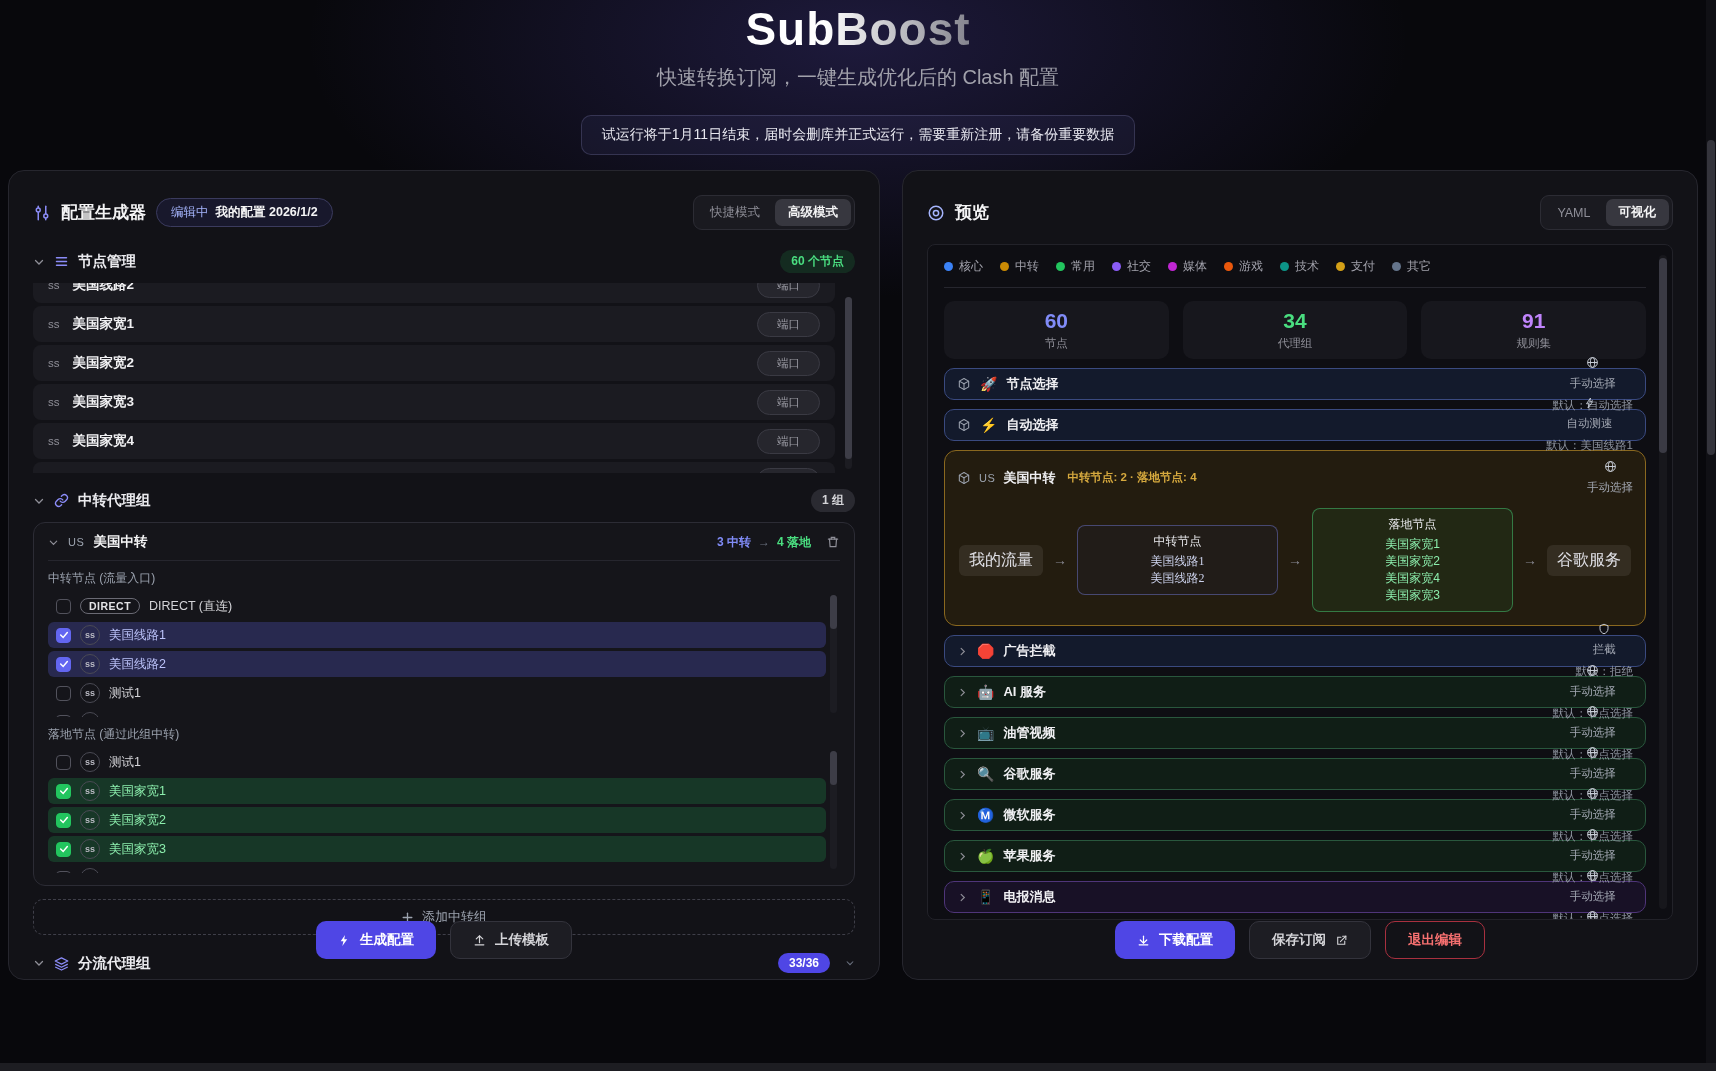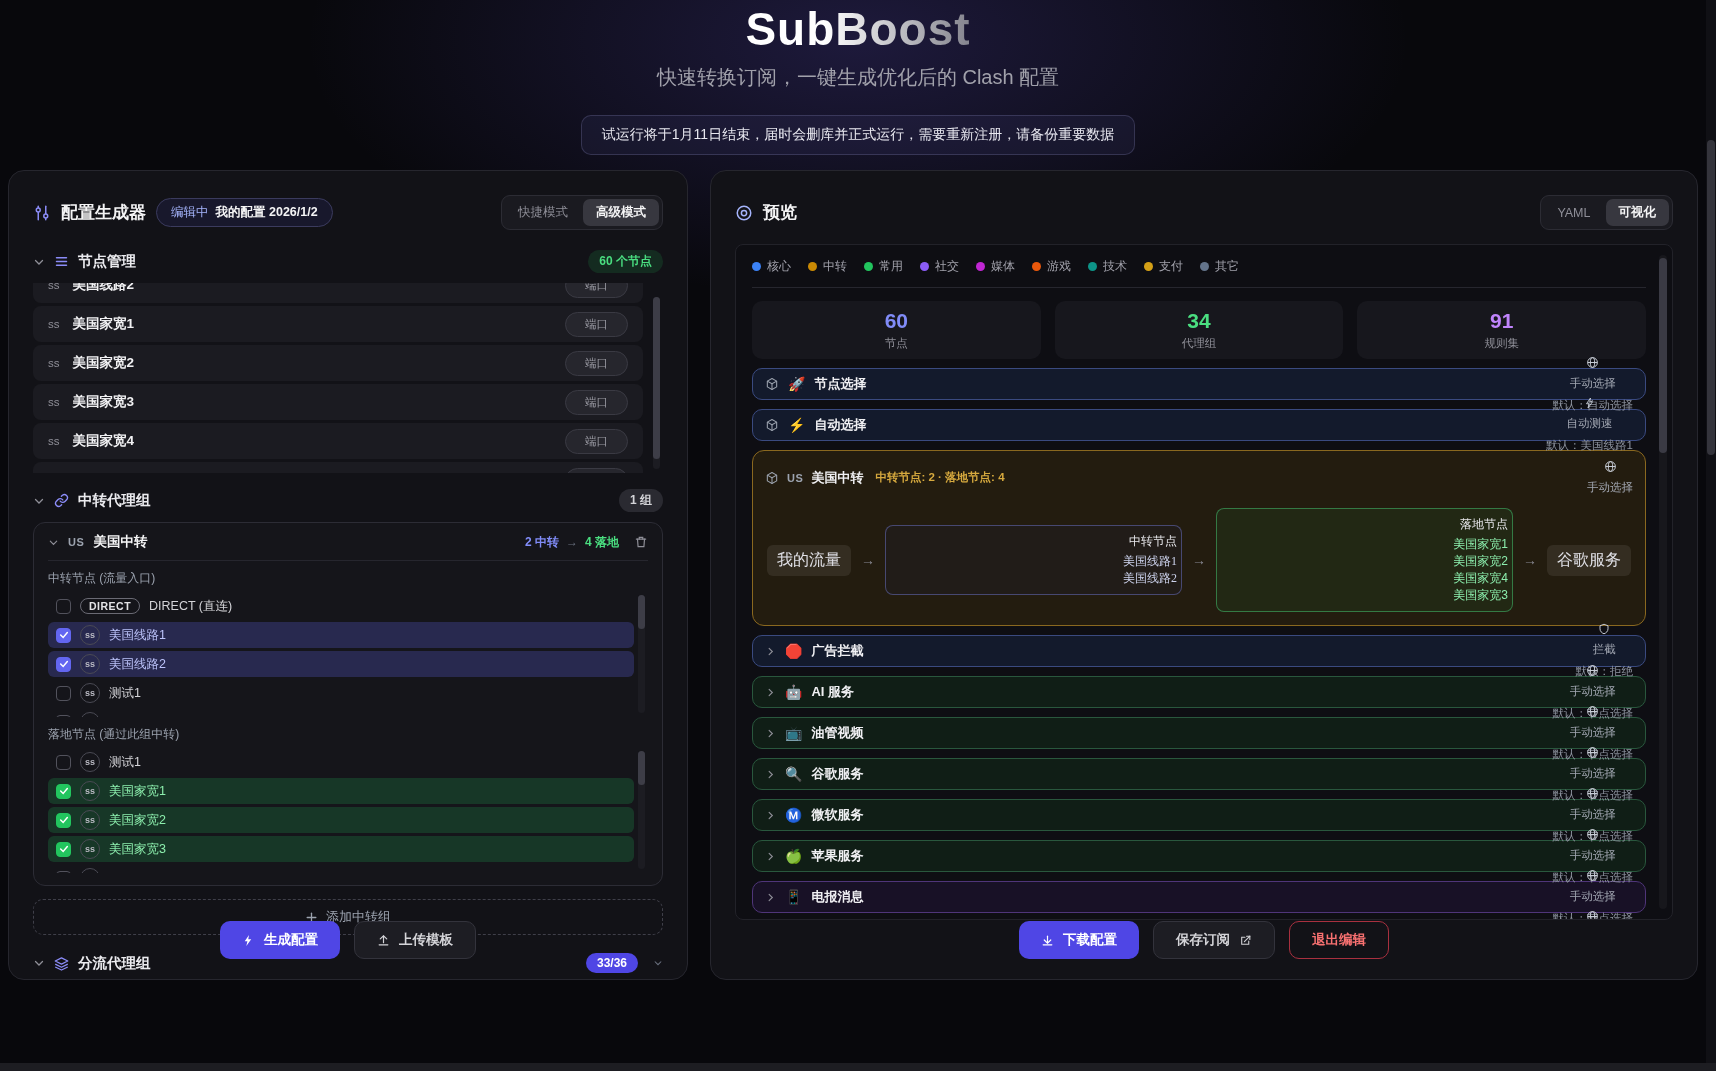--- a/index.html
+++ b/index.html
@@ -18,21 +18,21 @@
   background:linear-gradient(90deg,#ffffff 35%,#83838d);
   -webkit-background-clip:text; background-clip:text; color:transparent; }
 .app-sub { margin-top:8px; font-size:20px; color:#a1a1ab; }
 .notice { display:inline-block; margin-top:24px; padding:10px 20px; font-size:14px; color:#e8e8f0;
   background:rgba(86,86,148,0.12); border:1px solid rgba(145,145,195,0.25); border-radius:10px; }
 
 
 main { position:absolute; top:170px; left:8px; right:18px; display:flex; gap:22px; }
 .panel { background:#121217; border:1px solid #26262e; border-radius:16px; height:810px;
   position:relative; padding:24px; }
-.panel.left { width:680px; flex:none; }
+.panel.left { width:872px; flex:none; }
 .panel.right { flex:1; }
 
 .phead { display:flex; align-items:center; gap:10px; }
 .phead h2 { font-size:17px; color:#f4f4f5; font-weight:700; }
 .icon { flex:none; display:inline-flex; align-items:center; justify-content:center; }
 .icon svg { display:block; }
 
 .edit-badge { display:inline-flex; gap:7px; align-items:center; padding:5px 14px;
   border:1px solid #3b3b5e; background:#18182c; border-radius:999px; font-size:12.5px; }
 .edit-state { color:#a5b4fc; }
@@ -58,21 +58,21 @@
 .ntype { color:#8f8f98; font-size:11.5px; }
 .nname { color:#f1f1f3; font-size:13.5px; font-weight:600; }
 .port { margin-left:auto; background:#26262d; border:1px solid #3a3a43; color:#9a9aa3;
   font-size:11.5px; border-radius:999px; padding:4px 19px; font-family:inherit; cursor:pointer; }
 .vtrack { position:absolute; right:3px; top:14px; bottom:4px; width:7px; border-radius:4px; background:#1c1c22; }
 .vthumb { position:absolute; right:0; width:7px; border-radius:4px; background:#3d3d47; }
 
 
 .gcard { margin-top:10px; background:#15151a; border:1px solid #2c2c35; border-radius:12px; padding:10px 14px 12px; }
 .gchead { display:flex; align-items:center; gap:9px; padding-bottom:9px; border-bottom:1px solid #26262e; font-size:13.5px; }
-.gcode { color:#9ca3af; font-size:11px; font-weight:700; letter-spacing:.6px; }
+.gcode { color:#9ca3af; font-size:11px; font-weight:400; letter-spacing:.6px; }
 .gname { color:#f4f4f5; font-weight:700; }
 .gstats { margin-left:auto; display:flex; gap:7px; align-items:center; font-size:12px; font-weight:600; }
 .stat-t { color:#818cf8; } .stat-l { color:#4ade80; } .stat-arrow { color:#6b7280; font-weight:400; }
 .glabel { color:#9ca3af; font-size:12px; margin:9px 0 6px; }
 .clist { height:124px; overflow:hidden; position:relative; padding-right:14px; }
 .crows { display:flex; flex-direction:column; gap:3px; }
 .crow { flex:none; height:26px; display:flex; align-items:center; gap:9px; padding:0 8px;
   border-radius:6px; font-size:12.5px; color:#d4d4d8; }
 .crow.purple { background:rgba(99,102,241,0.25); color:#bcc3fa; }
 .crow.green  { background:rgba(34,197,94,0.20); color:#8ceead; }
@@ -119,21 +119,21 @@
 .pm-default { color:#8f95a1; }
 .emo { font-size:14px; line-height:1; }
 
 .relay { margin-top:9px; background:#231c0f; border:1px solid #8a681f; border-radius:12px; padding:9px 12px 13px; }
 .relay-head { display:flex; align-items:center; gap:8px; font-size:13px; }
 .relay-stats { color:#d6a93e; font-size:11.5px; margin-left:4px; font-weight:600; }
 .flow { margin-top:13px; display:flex; align-items:center; gap:10px; padding:0 2px; }
 .chip { background:rgba(255,255,255,0.08); border-radius:6px; padding:5px 10px; font-size:16px;
   color:#e0e0e6; white-space:nowrap; }
 .arr { color:#8a8a94; font-size:14px; flex:none; }
-.fbox { border-radius:8px; padding:7px 4px; text-align:right; font-size:12px; flex:1; }
+.fbox { border-radius:8px; padding:7px 4px; text-align:center; font-size:12px; flex:1; }
 .fbox.transit { border:1px solid rgba(129,140,248,0.40); background:rgba(30,30,46,0.30); color:#ccd2ec;font-family:Liberation Serif, serif; }
 .fbox.landing { border:1px solid rgba(74,222,128,0.45); background:rgba(34,197,94,0.07); color:#8ceead; }
 .ftitle { color:#e8e8ec; margin-bottom:3px; }
 .fnode { line-height:17px; }
 
 .pv-track { position:absolute; right:5px; top:10px; bottom:10px; width:8px; border-radius:4px; background:#17171c; }
 .pv-thumb { position:absolute; right:0; top:3px; width:8px; height:195px; border-radius:4px; background:#3a3a44; }
 
 
 .page-scroll { position:absolute; right:0; top:0; bottom:0; width:10px; background:#101015; }
@@ -249,21 +249,21 @@
     <div class="gcard">
       <div class="gchead">
         <span class="icon">
           <svg width="11" height="11" viewBox="0 0 24 24" fill="none" stroke="#8f8f98" stroke-width="2.5" stroke-linecap="round">
               <polyline points="5,9 12,16 19,9"></polyline>
             </svg>
         </span>
         <span class="gcode">US</span>
         <span class="gname">美国中转</span>
         <span class="gstats">
-          <span class="stat-t">2 中转</span>
+          <span class="stat-t">3 中转</span>
           <span class="stat-arrow">→</span>
           <span class="stat-l">4 落地</span>
           <span class="icon" style="margin-left:8px;">
             <svg width="14" height="14" viewBox="0 0 24 24" fill="none" stroke="#8f8f98" stroke-width="2" stroke-linecap="round">
               <path d="M4 7h16"></path>
                 <path d="M9 7V4h6v3"></path>
                 <path d="M6 7l1 13h10l1-13"></path>
             </svg>
           </span>
         </span>

